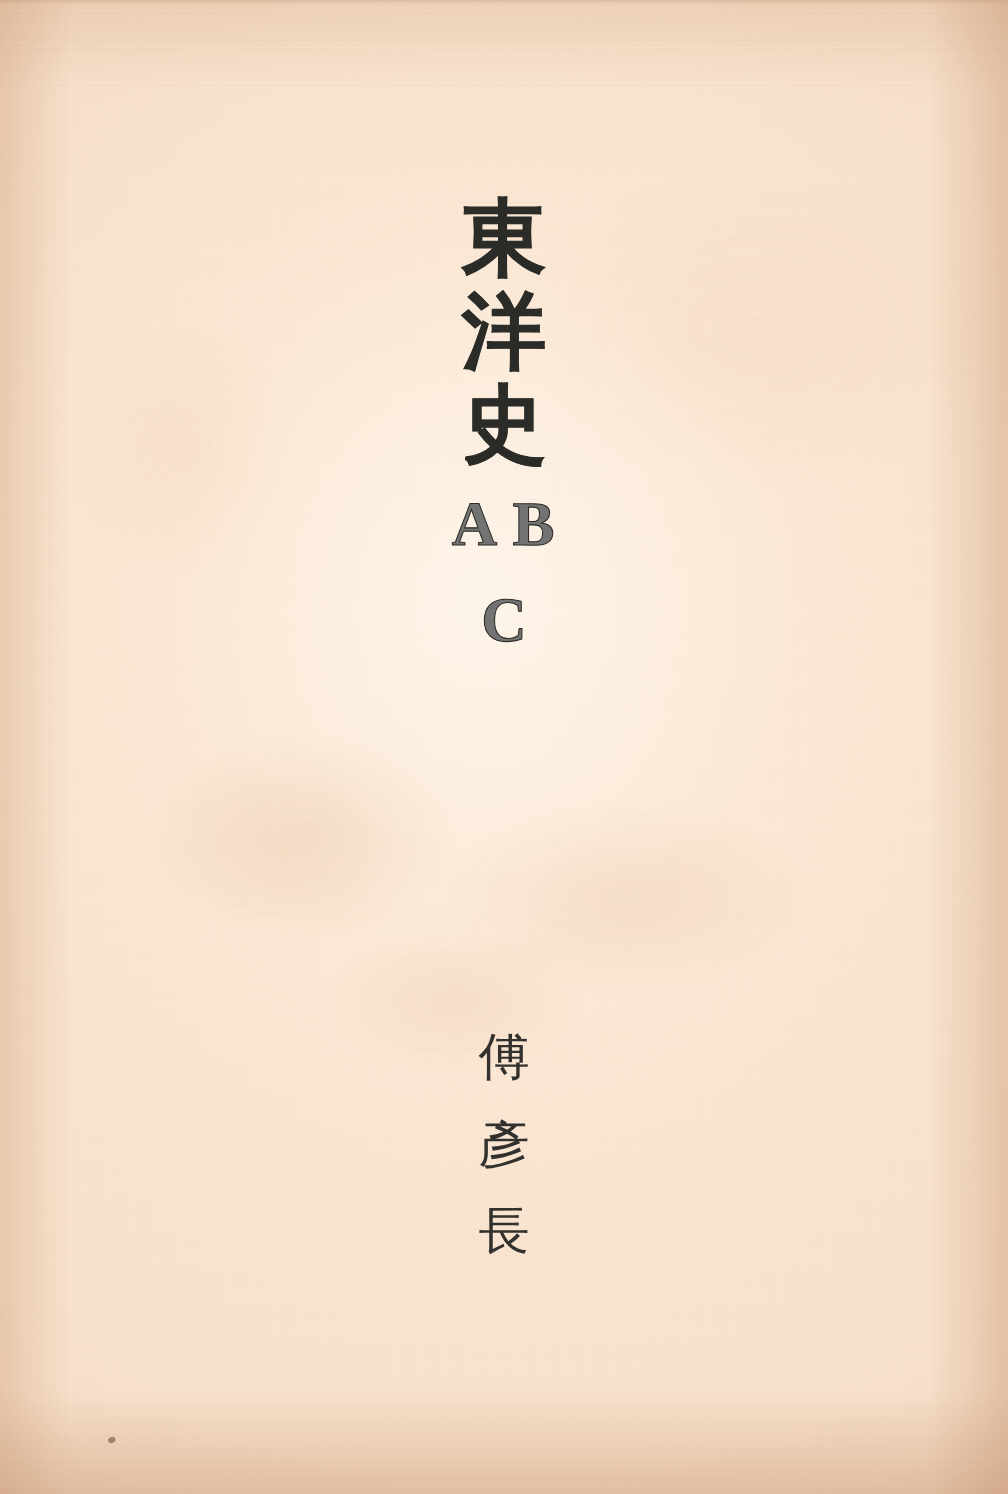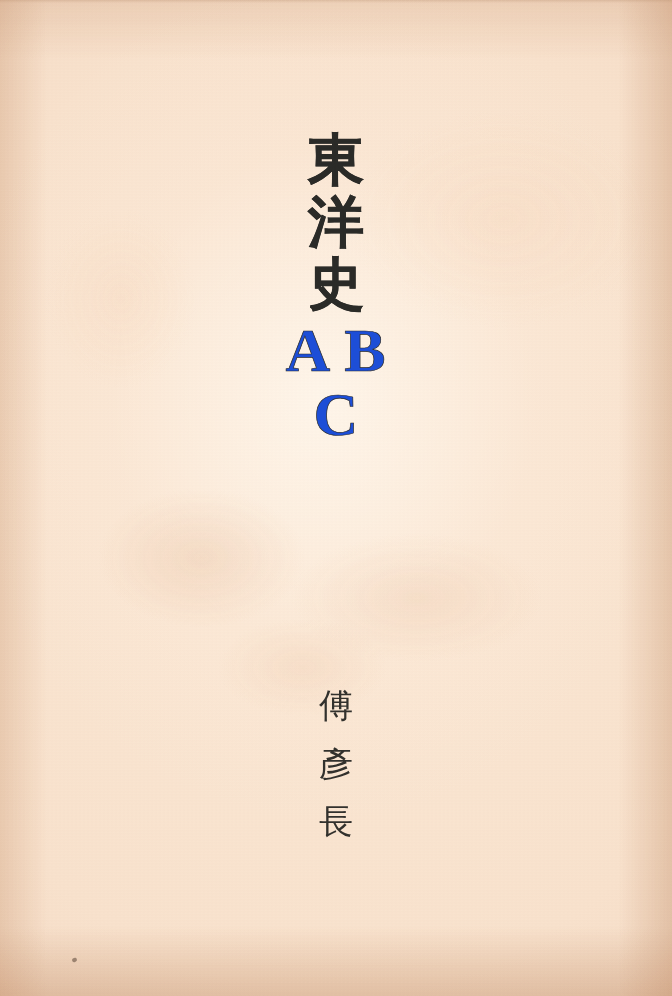--- a/index.html
+++ b/index.html
@@ -80,23 +80,23 @@
     line-height: 62px;
     letter-spacing: 0;
     color: #2b2b28;
     text-align: center;
     -webkit-text-stroke: 0.5px #2b2b28;
   }
 
   .title-latin {
     font-family: "Liberation Serif", serif;
     font-weight: 700;
-    font-size: 62px;
+    font-size: 42px;
     line-height: 64px;
-    color: #1d4ed8;
+    color: #737373;
     text-align: center;
     -webkit-text-stroke: 0.7px #2b2b28;
     margin-top: 4px;
   }
 
   .title-latin .ch {
     display: block;
   }
 
   .title-latin .pair {

